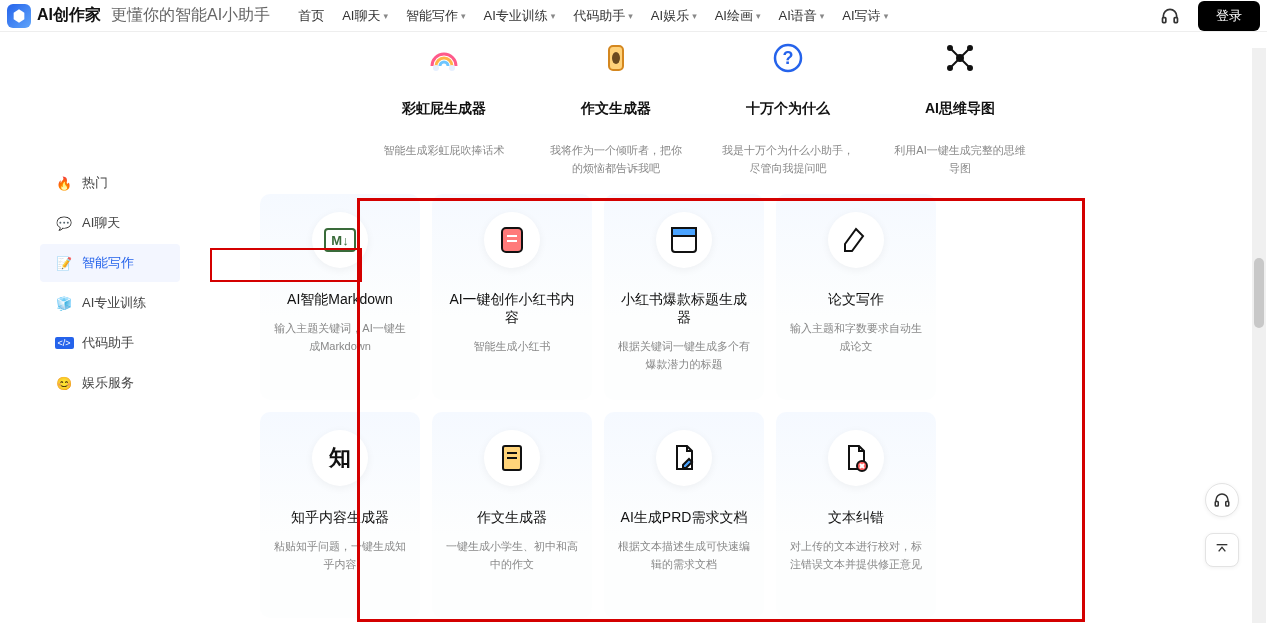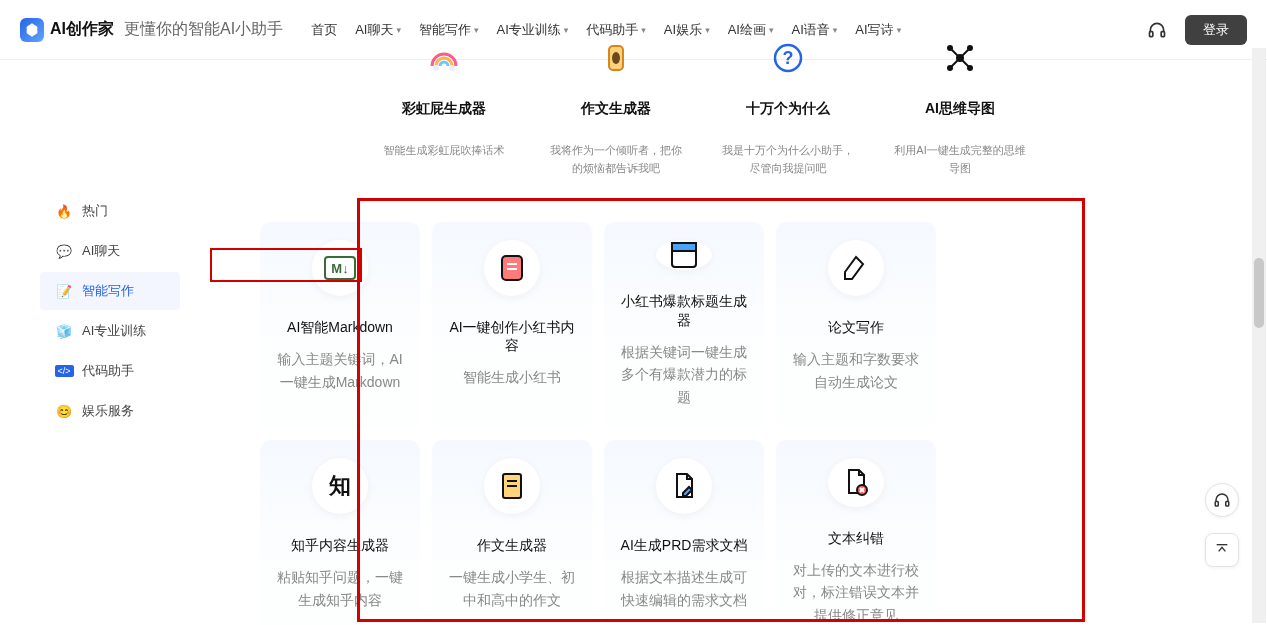--- a/index.html
+++ b/index.html
@@ -1,44 +1,44 @@
 <!DOCTYPE html>
 <html><head>
 <meta charset="utf-8">
 <style>
 * { margin: 0; padding: 0; box-sizing: border-box; font-family: -apple-system, BlinkMacSystemFont, "Segoe UI", "PingFang SC", "Microsoft YaHei", sans-serif; }
 body { width: 1267px; height: 625px; background: #fff; overflow: hidden; position: relative; }
 
 
-.header { height: 60px; display: flex; align-items: center; padding: 0 20px; border-bottom: 1px solid #eee; }
+.header { height: 32px; display: flex; align-items: center; padding: 0 7px; border-bottom: 1px solid #eee; }
 .logo { display: flex; align-items: center; margin-right: 10px; }
 .logo-icon { width: 24px; height: 24px; background: linear-gradient(135deg, #2563eb, #60a5fa); border-radius: 6px; margin-right: 6px; display:flex; align-items:center; justify-content:center;}
 .logo-text { font-size: 16px; font-weight: 700; color: #111; }
 .tagline { font-size: 16px; color: #666; margin-right: 28px; }
 .nav { display: flex; align-items: center; gap: 18px; flex: 1; }
 .nav-item { font-size: 13px; color: #333; cursor: pointer; display: flex; align-items: center; gap: 3px; }
 .nav-item .chev { font-size: 9px; color: #888; }
 .header-right { display: flex; align-items: center; gap: 18px; }
 .headset-icon { width: 20px; height: 20px; color: #333; cursor: pointer; }
-.login-btn { background: #404040; color: #fff; padding: 6px 18px; border-radius: 6px; font-size: 13px; cursor: pointer; border: none; }
+.login-btn { background: #000000; color: #fff; padding: 6px 18px; border-radius: 6px; font-size: 13px; cursor: pointer; border: none; }
 
 
 .page { display: flex; }
 .sidebar { width: 220px; padding: 130px 0 0 0; }
 .side-item { display: flex; align-items: center; gap: 10px; padding: 10px 16px; font-size: 13px; color: #444; cursor: pointer; border-radius: 4px; margin: 2px 8px; }
 .side-item.plain { margin: 2px 40px; }
 .side-item.active { background: #f3f6ff; color: #2563eb; }
 .side-icon { width: 16px; height: 16px; display: inline-flex; align-items: center; justify-content: center; }
 
 .content { flex: 1; padding: 0 20px 20px 40px; overflow: hidden; }
 .grid { display: grid; grid-template-columns: repeat(4, 160px); gap: 12px; justify-content: start; }
 .card { background: linear-gradient(180deg, #f5f9ff 0%, #fdfefe 60%); border-radius: 10px; padding: 18px 14px 20px; height: 206px; display: flex; flex-direction: column; align-items: center; text-align: center; cursor: pointer; }
 .card-icon { width: 56px; height: 56px; border-radius: 50%; background: #fff; display: flex; align-items: center; justify-content: center; margin-bottom: 22px; box-shadow: 0 2px 8px rgba(0,0,0,0.05); }
 .card-title { font-size: 14px; font-weight: 400; color: #111; margin-bottom: 12px; line-height: 1.3; text-align: center; }
-.card-desc { font-size: 14px; color: #888; line-height: 1.6; }
+.card-desc { font-size: 11px; color: #888; line-height: 1.6; }
 
 .row0 { position: absolute; top: 36px; left: 364px; display: grid; grid-template-columns: repeat(4, 160px); gap: 12px; }
 .card0 { width: 160px; text-align: center; padding: 0 10px; }
 .card0 .ic { width: 44px; height: 44px; margin: 0 auto 20px; display:flex; align-items:center; justify-content:center; }
 .card0 .t { font-size: 14px; font-weight: 700; color: #111; margin-bottom: 24px; }
 .card0 .d { font-size: 11px; color: #888; line-height: 1.6; }
 
 .red-box { position: absolute; border: 3px solid #d40000; pointer-events: none; }
 #redbox-main { top: 198px; left: 357px; width: 728px; height: 424px; }
 #redbox-side { top: 248px; left: 210px; width: 152px; height: 34px; border-width: 2px; }

